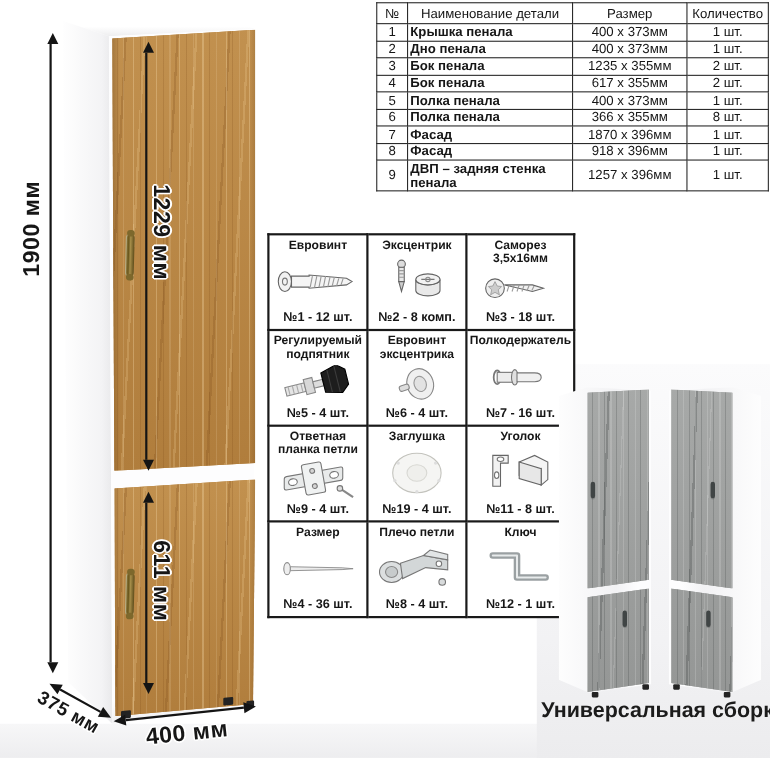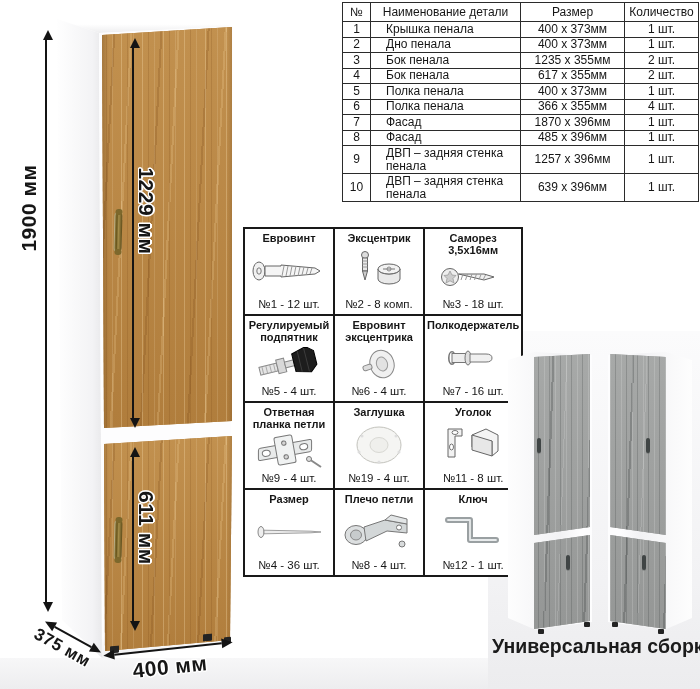--- a/index.html
+++ b/index.html
@@ -79,30 +79,30 @@
                 -1px -1px #fff,1px 1px #fff,-1px 1px #fff,1px -1px #fff;}
 
   
   table.parts{position:absolute;left:342px;top:2px;width:356px;border-collapse:collapse;
     table-layout:fixed;font-size:12px;line-height:13px;}
   .parts th,.parts td{border:1.6px solid #2b2b2b;padding:0 3px;font-weight:400;overflow:hidden;}
   .parts th{height:18px;text-align:center;}
   .parts tr.r{height:15.5px;}
   .parts tr.tall{height:28px;}
   .parts td.c{text-align:center;}
-  .parts td.name{text-align:left;padding-left:15px;}
-
-  
-  table.hw{position:absolute;left:243px;top:227px;border-collapse:collapse;table-layout:fixed;}
+  .parts td.name{text-align:left;padding-left:2px;font-weight:bold;}
+
+  
+  table.hw{position:absolute;left:243px;top:212px;border-collapse:collapse;table-layout:fixed;}
   .hw td{width:88px;height:85px;border:2.2px solid #191919;padding:0;vertical-align:top;background:#fff;}
   .hw td.empty{border:none;background:transparent;}
   .hwc{display:flex;flex-direction:column;align-items:center;justify-content:space-between;
     height:100%;box-sizing:border-box;padding:3px 2px 4px;}
   .hw-title{font-size:11px;font-weight:700;text-align:center;line-height:12px;}
-  .hw-count{font-size:11.5px;font-weight:400;white-space:nowrap;}
+  .hw-count{font-size:11.5px;font-weight:700;white-space:nowrap;}
   .hw-icon{flex:1;display:flex;align-items:center;justify-content:center;width:100%;}
 
   
   .pair{position:absolute;left:500px;top:338px;width:200px;height:300px;}
   .pair .shape{left:0;top:0;width:200px;height:300px;}
   .mini-handle{position:absolute;width:4px;height:15px;background:#404545;border-radius:2px;
     box-shadow:0 1px 0 #24282833;}
   .mini-foot{position:absolute;width:6px;height:5px;background:#232323;border-radius:1px;}
 
   .caption{position:absolute;left:492px;top:635px;width:208px;text-align:center;
@@ -182,44 +182,38 @@
     <tr class="r">
           <td class="c">5</td>
           <td class="name">Полка пенала</td>
           <td class="c">400 х 373мм</td>
           <td class="c">1 шт.</td>
         </tr>
     <tr class="r">
           <td class="c">6</td>
           <td class="name">Полка пенала</td>
           <td class="c">366 х 355мм</td>
-          <td class="c">4 шт.</td>
+          <td class="c">8 шт.</td>
         </tr>
     <tr class="r">
           <td class="c">7</td>
           <td class="name">Фасад</td>
           <td class="c">1870 х 396мм</td>
           <td class="c">1 шт.</td>
         </tr>
     <tr class="r">
           <td class="c">8</td>
           <td class="name">Фасад</td>
-          <td class="c">485 х 396мм</td>
+          <td class="c">918 х 396мм</td>
           <td class="c">1 шт.</td>
         </tr>
     <tr class="tall">
           <td class="c">9</td>
           <td class="name">ДВП – задняя стенка пенала</td>
           <td class="c">1257 х 396мм</td>
-          <td class="c">1 шт.</td>
-        </tr>
-    <tr class="tall">
-          <td class="c">10</td>
-          <td class="name">ДВП – задняя стенка пенала</td>
-          <td class="c">639 х 396мм</td>
           <td class="c">1 шт.</td>
         </tr>
   </tbody>
     </table>
 
   <table class="hw">
     <tbody>
         <tr>
       <td>
             <div class="hwc">

